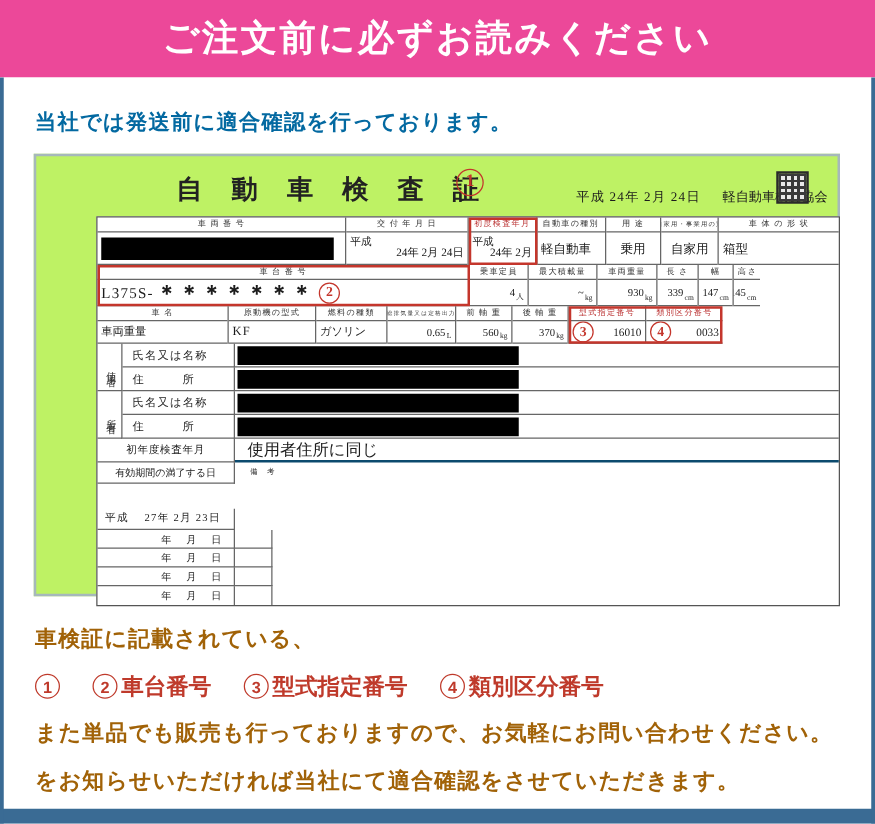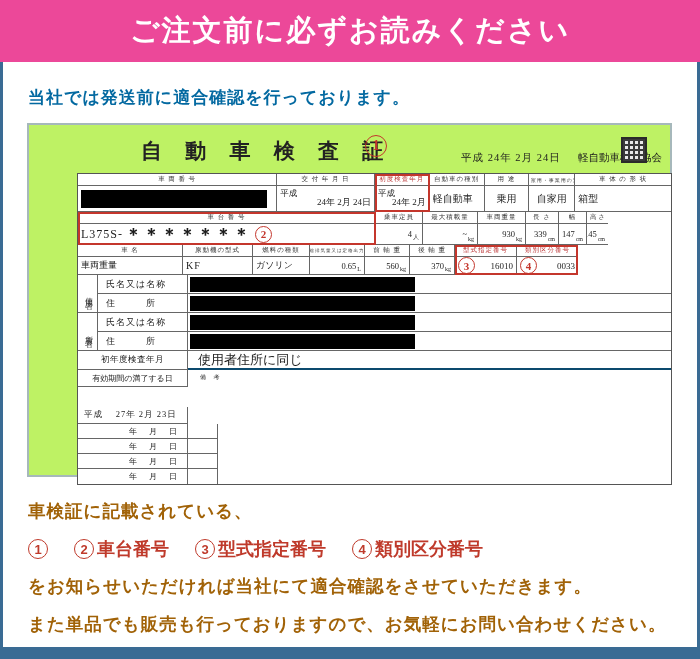--- a/index.html
+++ b/index.html
@@ -378,17 +378,17 @@
       </div>
       <div class="fitem">
         <span class="rc rc-ft">3</span>
         <span>型式指定番号</span>
       </div>
       <div class="fitem">
         <span class="rc rc-ft">4</span>
         <span>類別区分番号</span>
       </div>
     </div>
+    <div class="fline">また単品でも販売も行っておりますので、お気軽にお問い合わせください。</div>
     <div class="fline">をお知らせいただければ当社にて適合確認をさせていただきます。</div>
-    <div class="fline">また単品でも販売も行っておりますので、お気軽にお問い合わせください。</div>
   </div>
 
 </div>
 
 </body></html>

